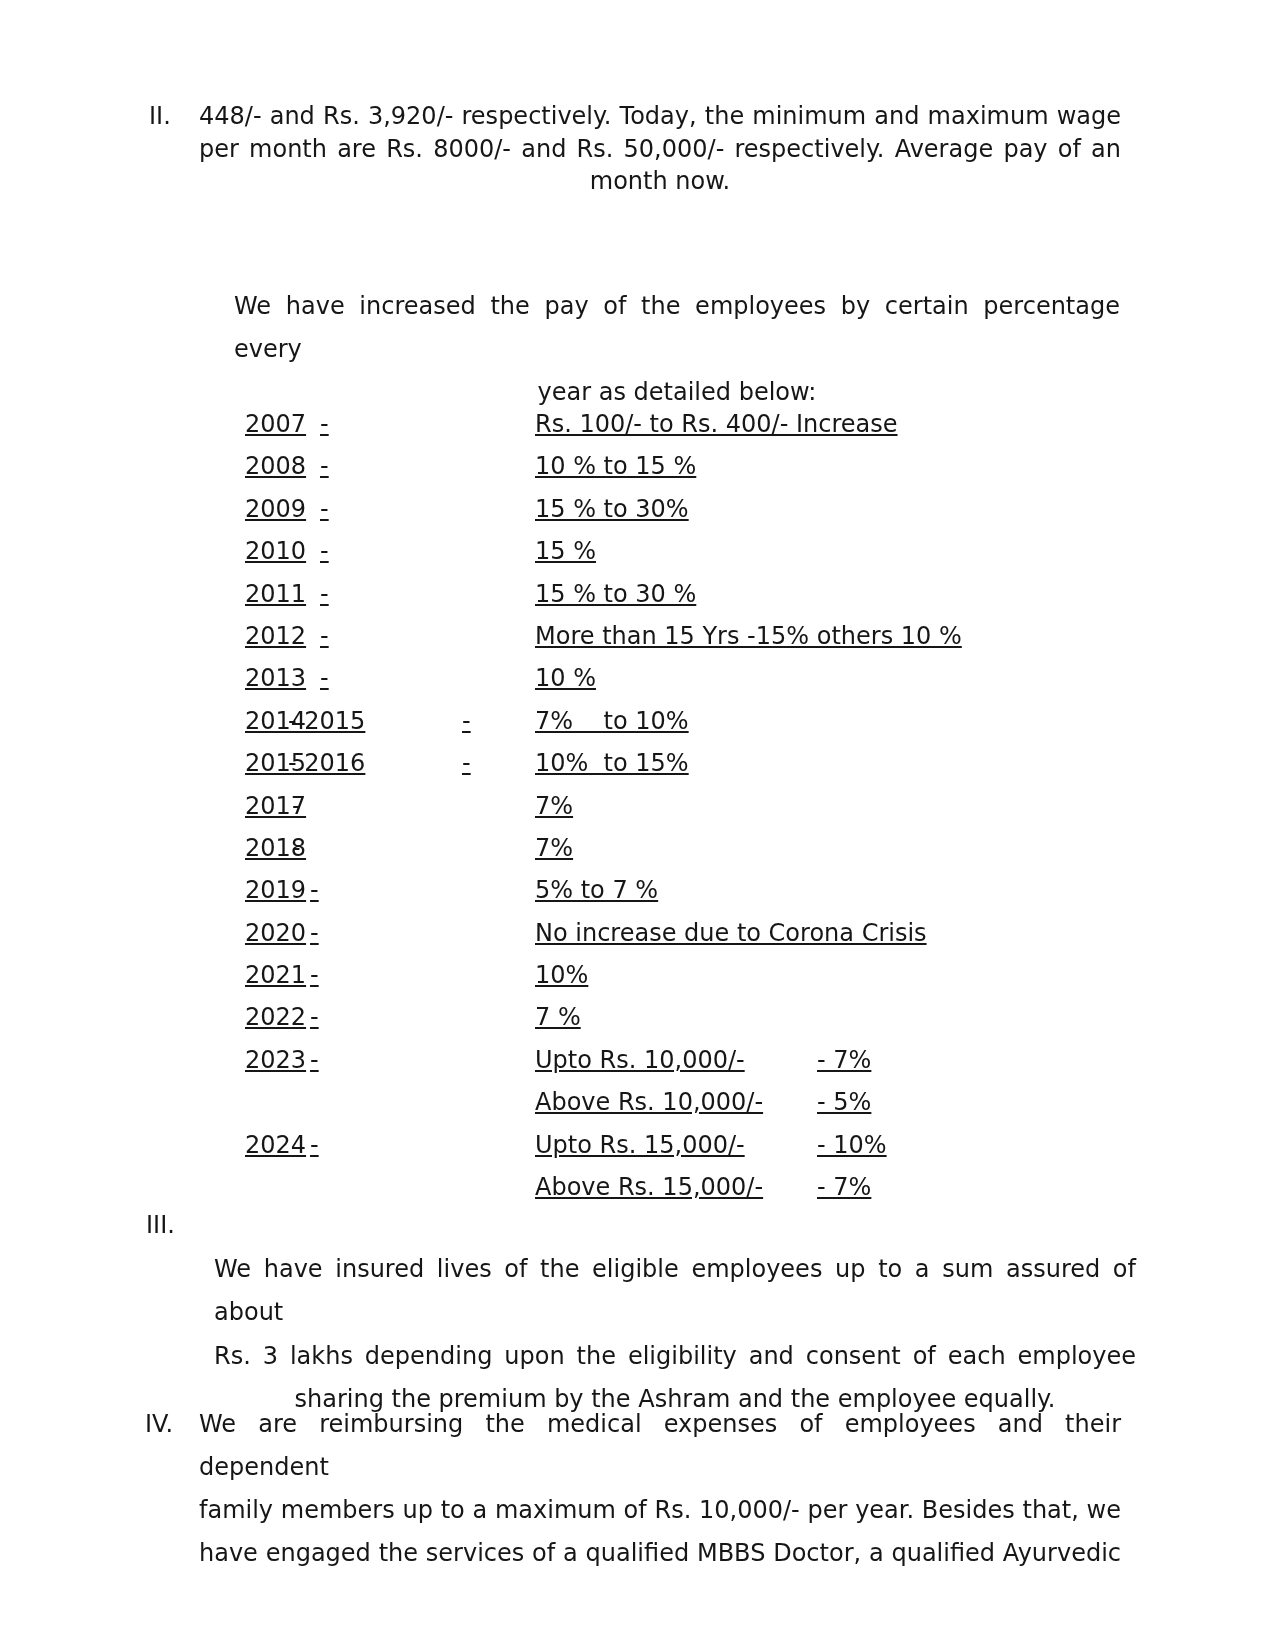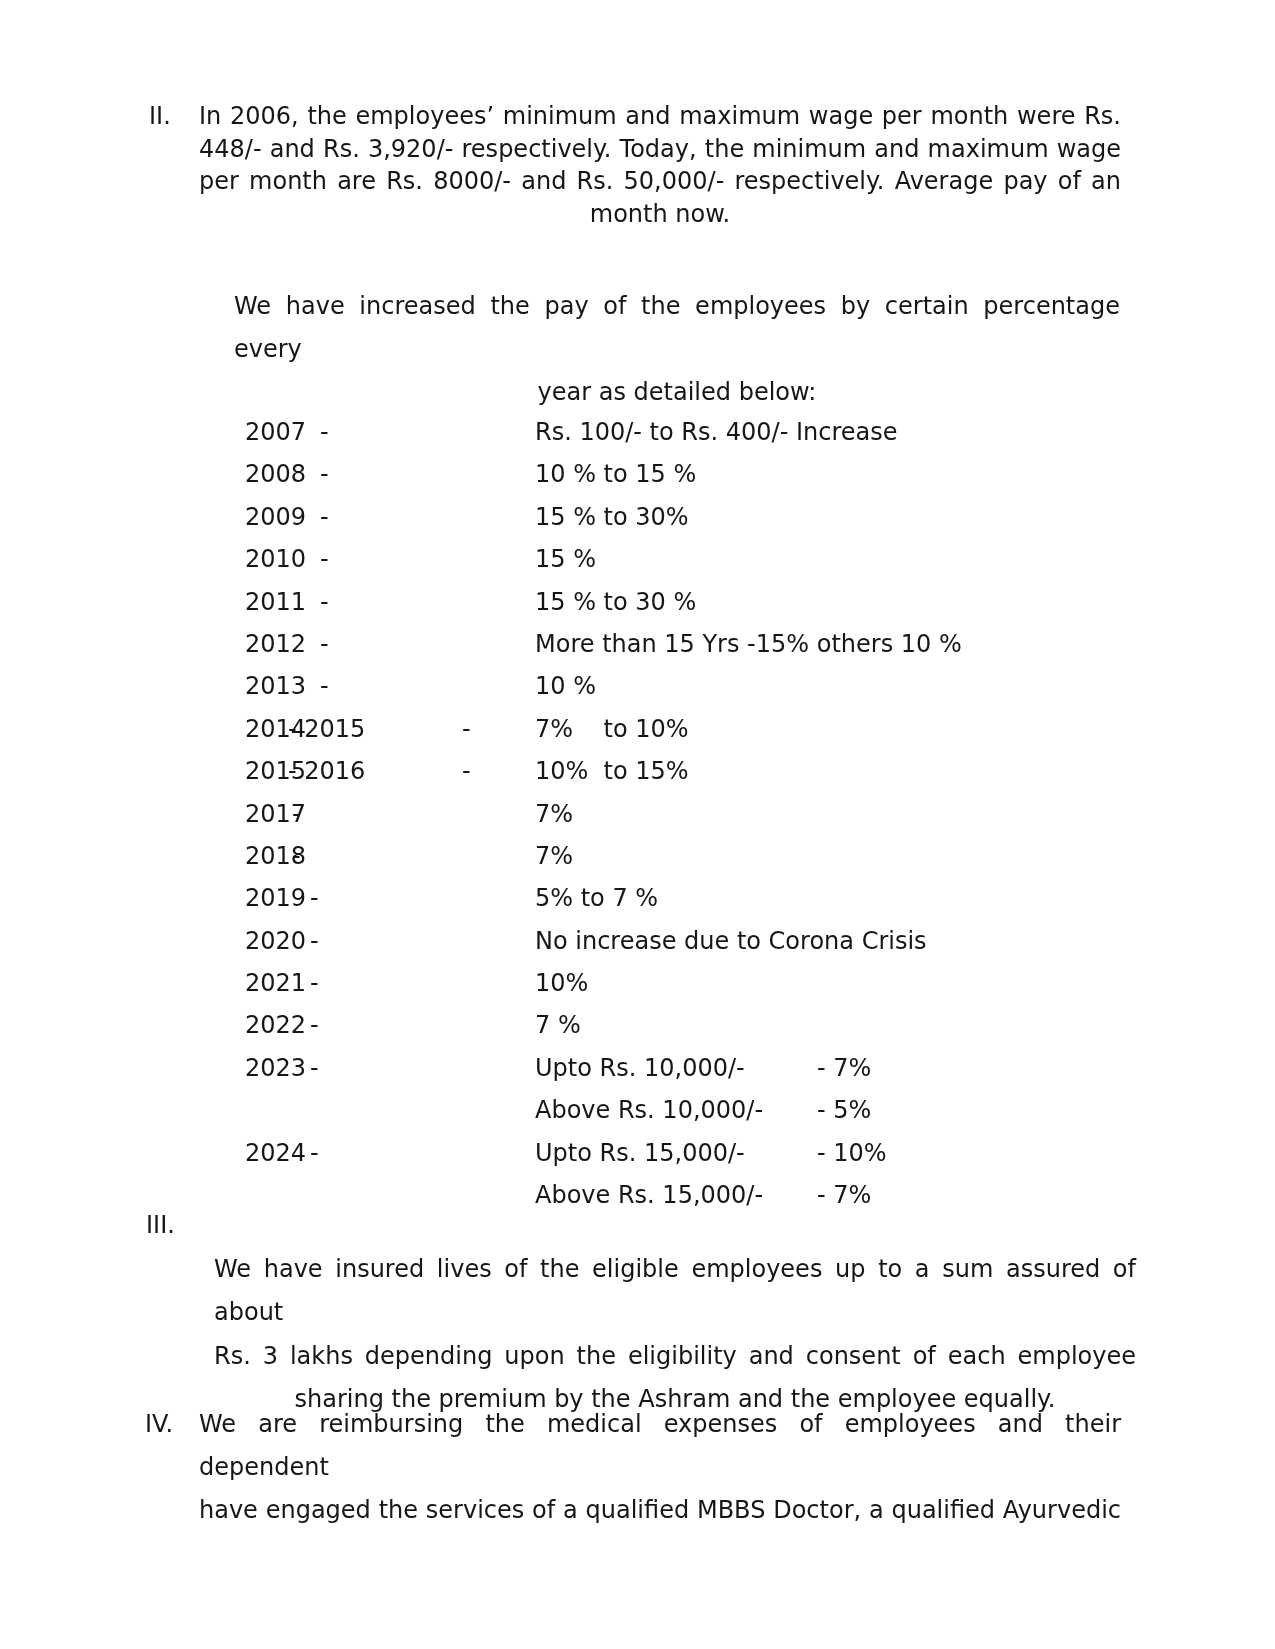--- a/index.html
+++ b/index.html
@@ -21,42 +21,41 @@
   
   .sec2-num  { left:149px; top:100px; line-height:32.5px; }
   .sec2-text { left:199px; top:100px; width:922px; line-height:32.5px; }
 
   
   .intro-text { left:234px; top:285px; width:886px; line-height:43px; }
 
   
   .paylist { position:absolute; left:245px; top:403px; width:900px; }
   .prow { position:relative; height:42.4px; }
-  .prow span { position:absolute; top:8px; line-height:42.4px; white-space:pre; }
+  .prow span { position:absolute; top:0; line-height:42.4px; white-space:pre;text-decoration:underline; }
   .prow .y { left:0; }
   .prow .r { left:43px; }
   .prow .v { left:290px; }
   .prow .p { left:572px; }
 
   
   .sec3-num  { left:146px; top:1204px; line-height:43.3px; }
   .sec3-text { left:214px; top:1248px; width:922px; line-height:43.3px; }
 
   
   .sec4-num  { left:145px; top:1403px; line-height:43px; }
   .sec4-text { left:199px; top:1403px; width:922px; line-height:43px; }
 </style>
 </head>
 <body>
 
 <div class="page">
 
   <span class="numeral sec2-num">II.</span>
   <div class="ptext sec2-text">
-      <div class="pline">In 2006, the employees’ minimum and maximum wage per month were Rs.</div>
       <div class="pline">448/- and Rs. 3,920/- respectively. Today, the minimum and maximum wage</div>
       <div class="pline">per month are Rs. 8000/- and Rs. 50,000/- respectively. Average pay of an</div>
       <div class="pline no-just">month now.</div>
     </div>
 
   <div class="ptext intro-text">
       <div class="pline">We have increased the pay of the employees by certain percentage every</div>
       <div class="pline no-just">year as detailed below:</div>
     </div>
 
@@ -163,16 +162,17 @@
   <span class="numeral sec3-num">III.</span>
   <div class="ptext sec3-text">
       <div class="pline">We have insured lives of the eligible employees up to a sum assured of about</div>
       <div class="pline">Rs. 3 lakhs depending upon the eligibility and consent of each employee</div>
       <div class="pline no-just">sharing the premium by the Ashram and the employee equally.</div>
     </div>
 
   <span class="numeral sec4-num">IV.</span>
   <div class="ptext sec4-text">
       <div class="pline">We are reimbursing the medical expenses of employees and their dependent</div>
+      <div class="pline">family members up to a maximum of Rs. 10,000/- per year. Besides that, we</div>
       <div class="pline">have engaged the services of a qualified MBBS Doctor, a qualified Ayurvedic</div>
     </div>
 
 </div>
 
 </body></html>

